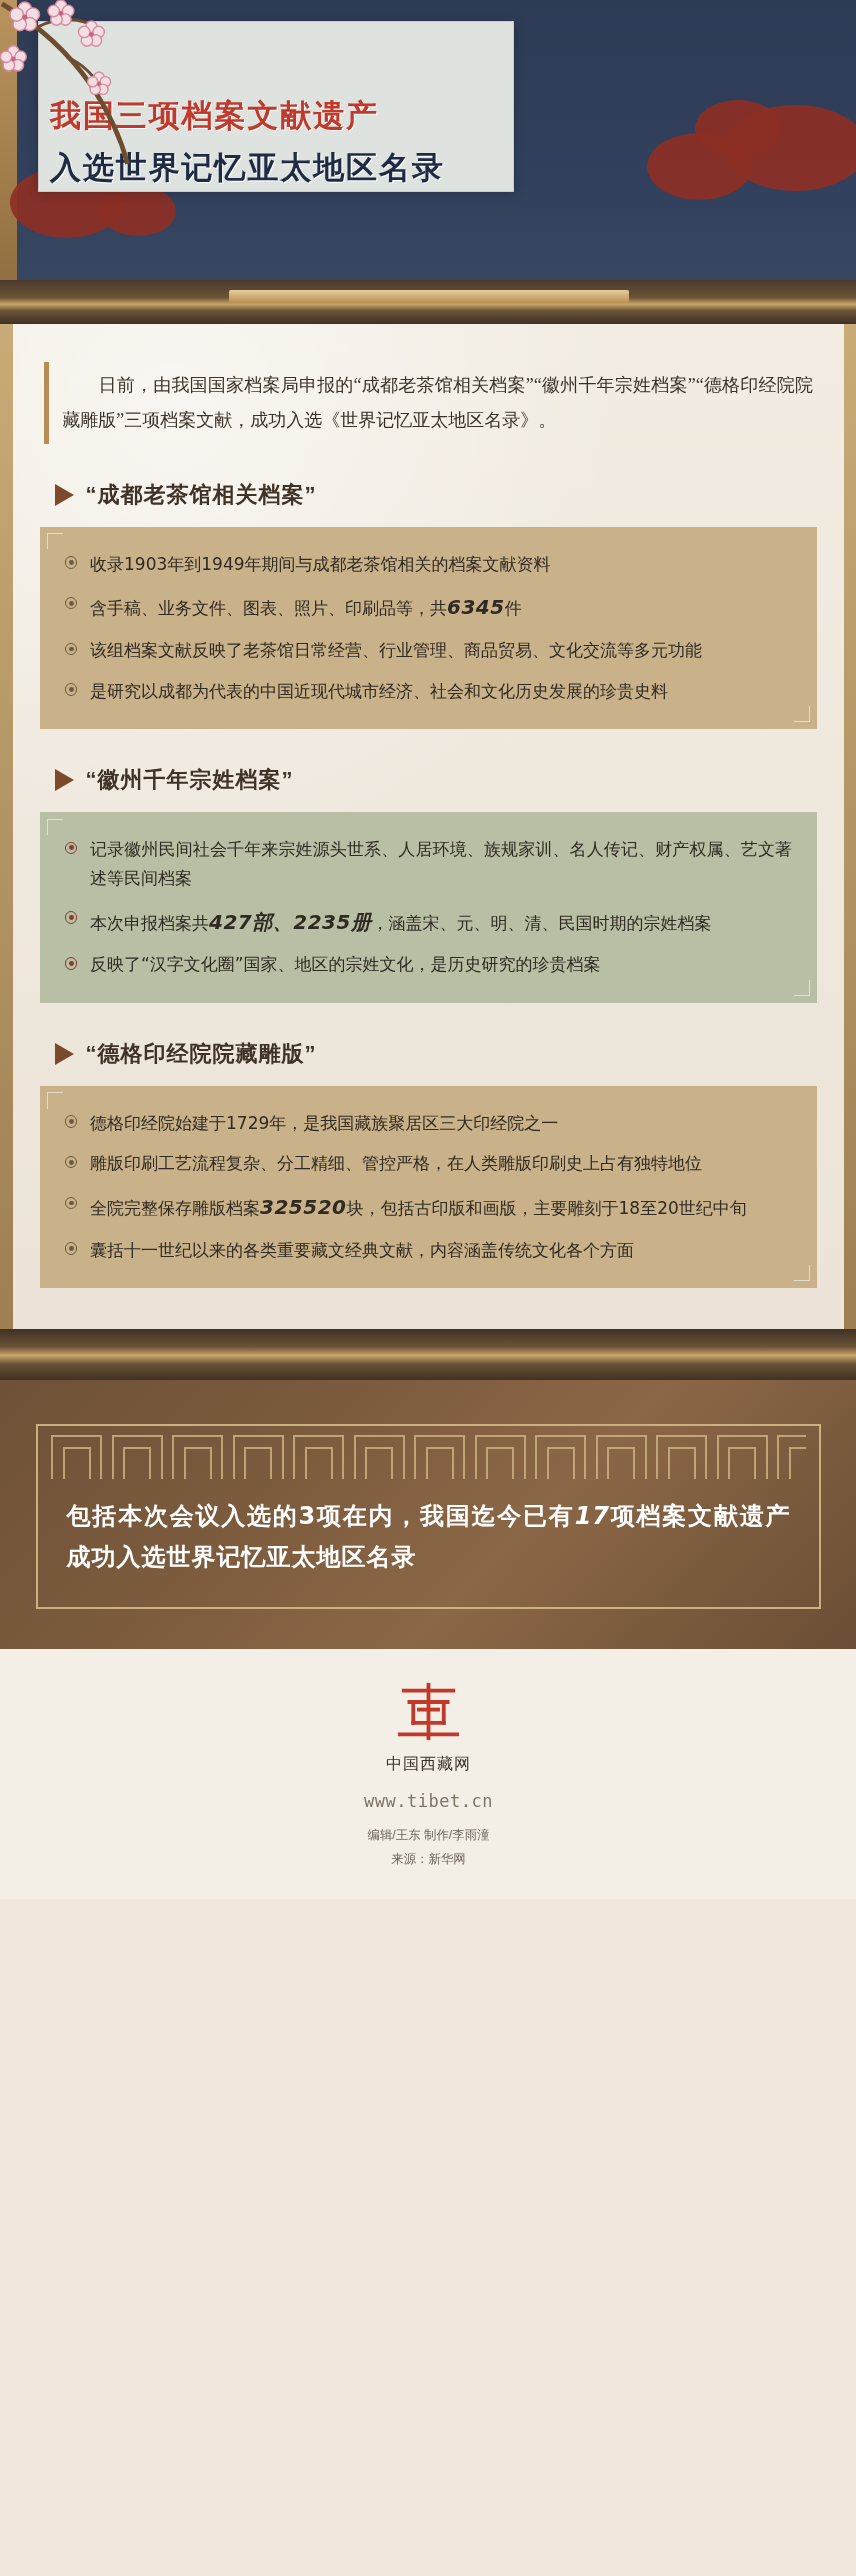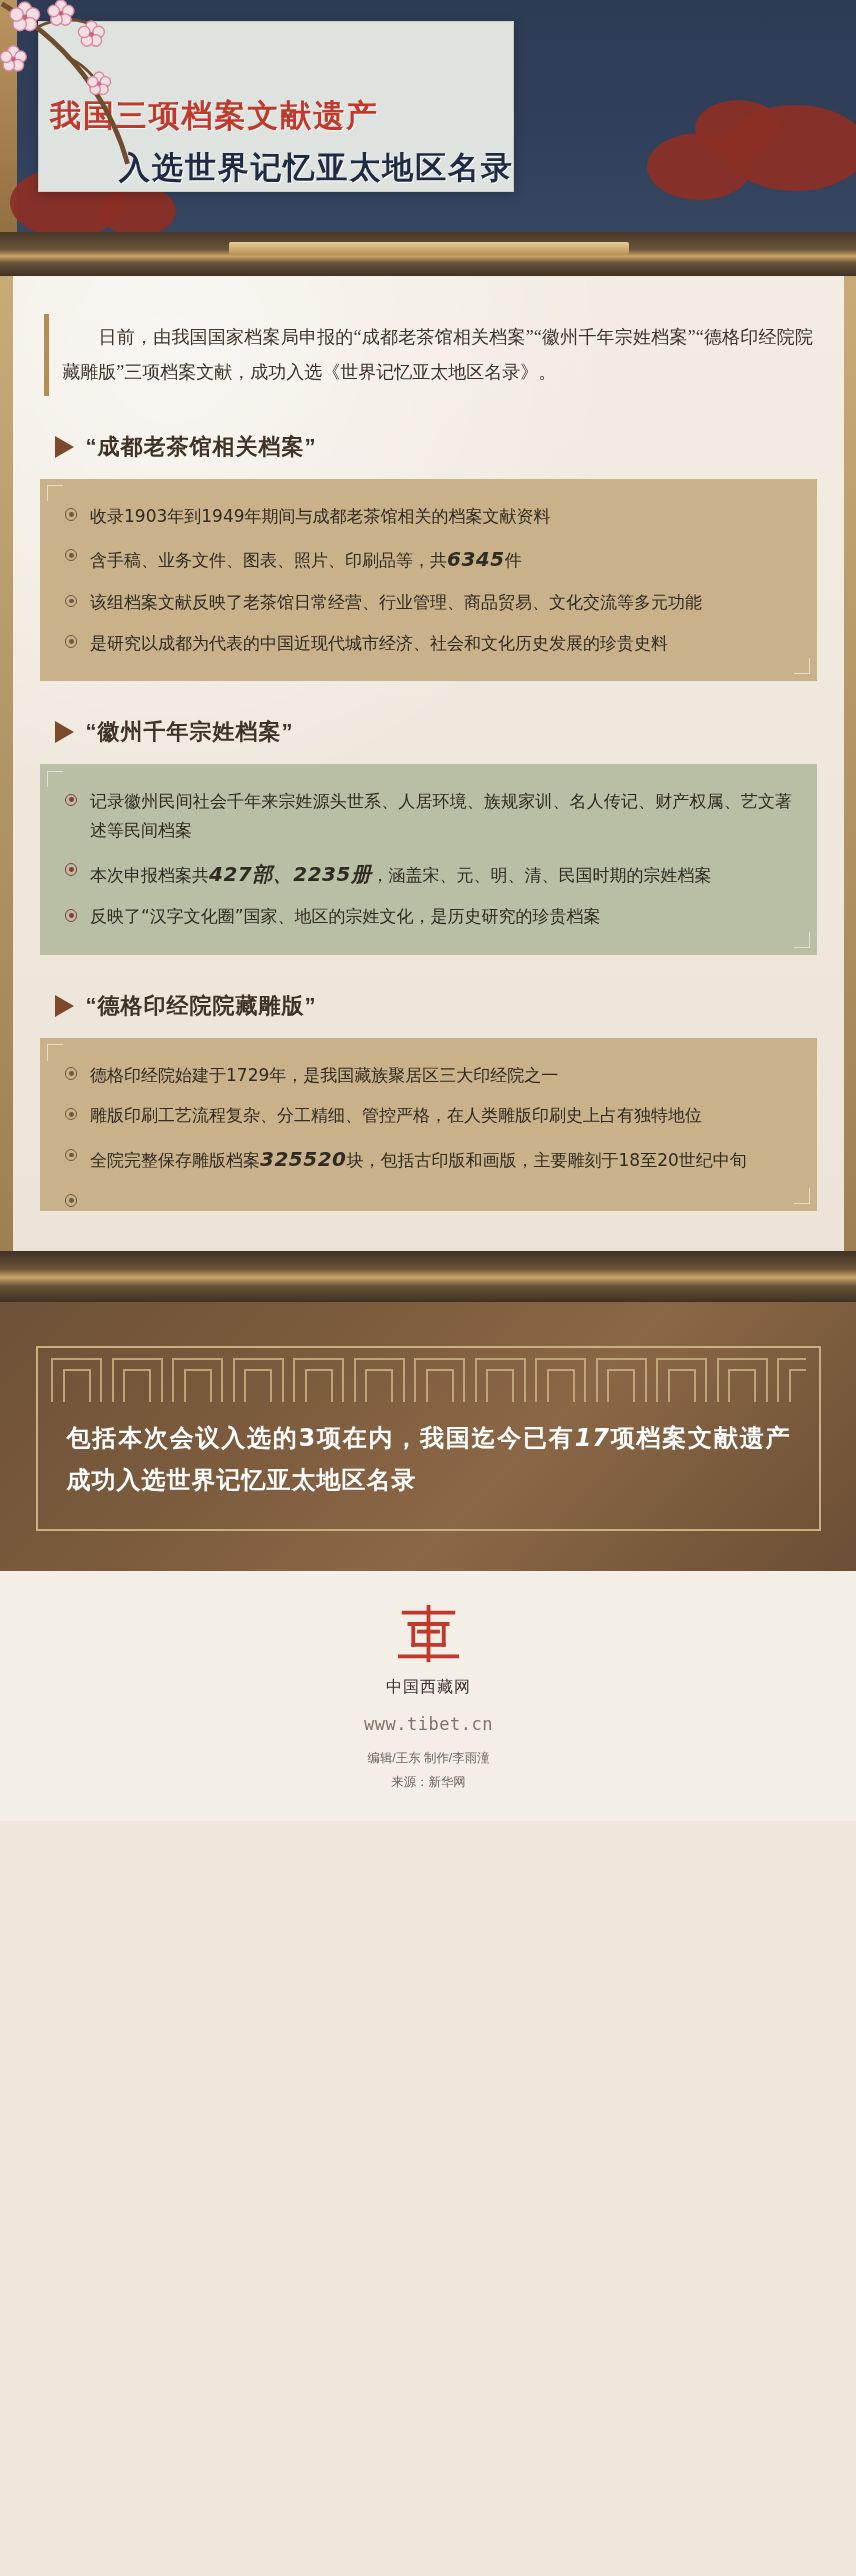--- a/index.html
+++ b/index.html
@@ -11,21 +11,21 @@
   }
   .page {
     width: 857px;
     position: relative;
     overflow: hidden;
   }
 
   
   .hero {
     position: relative;
-    height: 276px;
+    height: 324px;
     background: linear-gradient(180deg, #2e3b55 0%, #31405c 55%, #3a4963 100%);
     overflow: hidden;
   }
   .hero-left-band {
     position: absolute; left: 0; top: 0; bottom: 0; width: 17px;
     background: linear-gradient(180deg,#b9945f,#8d6a3c);
   }
   .cloud {
     position: absolute;
     background: #8c2f24;
@@ -55,21 +55,20 @@
   }
   .title-line.l1 {
     left: 11.4px; top: 74px;
     color: #c0392b;
     text-shadow: 1px 1px 0 #fff;
   }
   .title-line.l2 {
     left: 11.4px; top: 116px;
     color: #1f2a44;
     text-shadow: 1px 1px 0 #fff;
-    text-align: center;
   }
   .title-overflow {
     position: absolute;
     left: 50px; top: 95px;
     width: 533px;
     z-index: 5;
   }
   
   .branch {
     position: absolute; left: 0; top: 0; width: 219px; height: 181px;
@@ -377,21 +376,21 @@
     <div class="section">
       <div class="sec-head">
         <span class="tri"></span>
         <span class="sec-title">“德格印经院院藏雕版”</span>
       </div>
       <div class="card tan">
         <ul class="items">
           <li><span class="dot"></span><span>德格印经院始建于1729年，是我国藏族聚居区三大印经院之一</span></li>
           <li><span class="dot"></span><span>雕版印刷工艺流程复杂、分工精细、管控严格，在人类雕版印刷史上占有独特地位</span></li>
           <li><span class="dot"></span><span>全院完整保存雕版档案</span><span class="num">325520</span><span>块，包括古印版和画版，主要雕刻于18至20世纪中旬</span></li>
-          <li><span class="dot"></span></li>
+          <li><span class="dot"></span><span>囊括十一世纪以来的各类重要藏文经典文献，内容涵盖传统文化各个方面</span></li>
         </ul>
       </div>
     </div>
   </div>
 
   <div class="gold-divider"></div>
 
   <div class="conclusion">
     <div class="conc-frame">
       <div class="fret">

